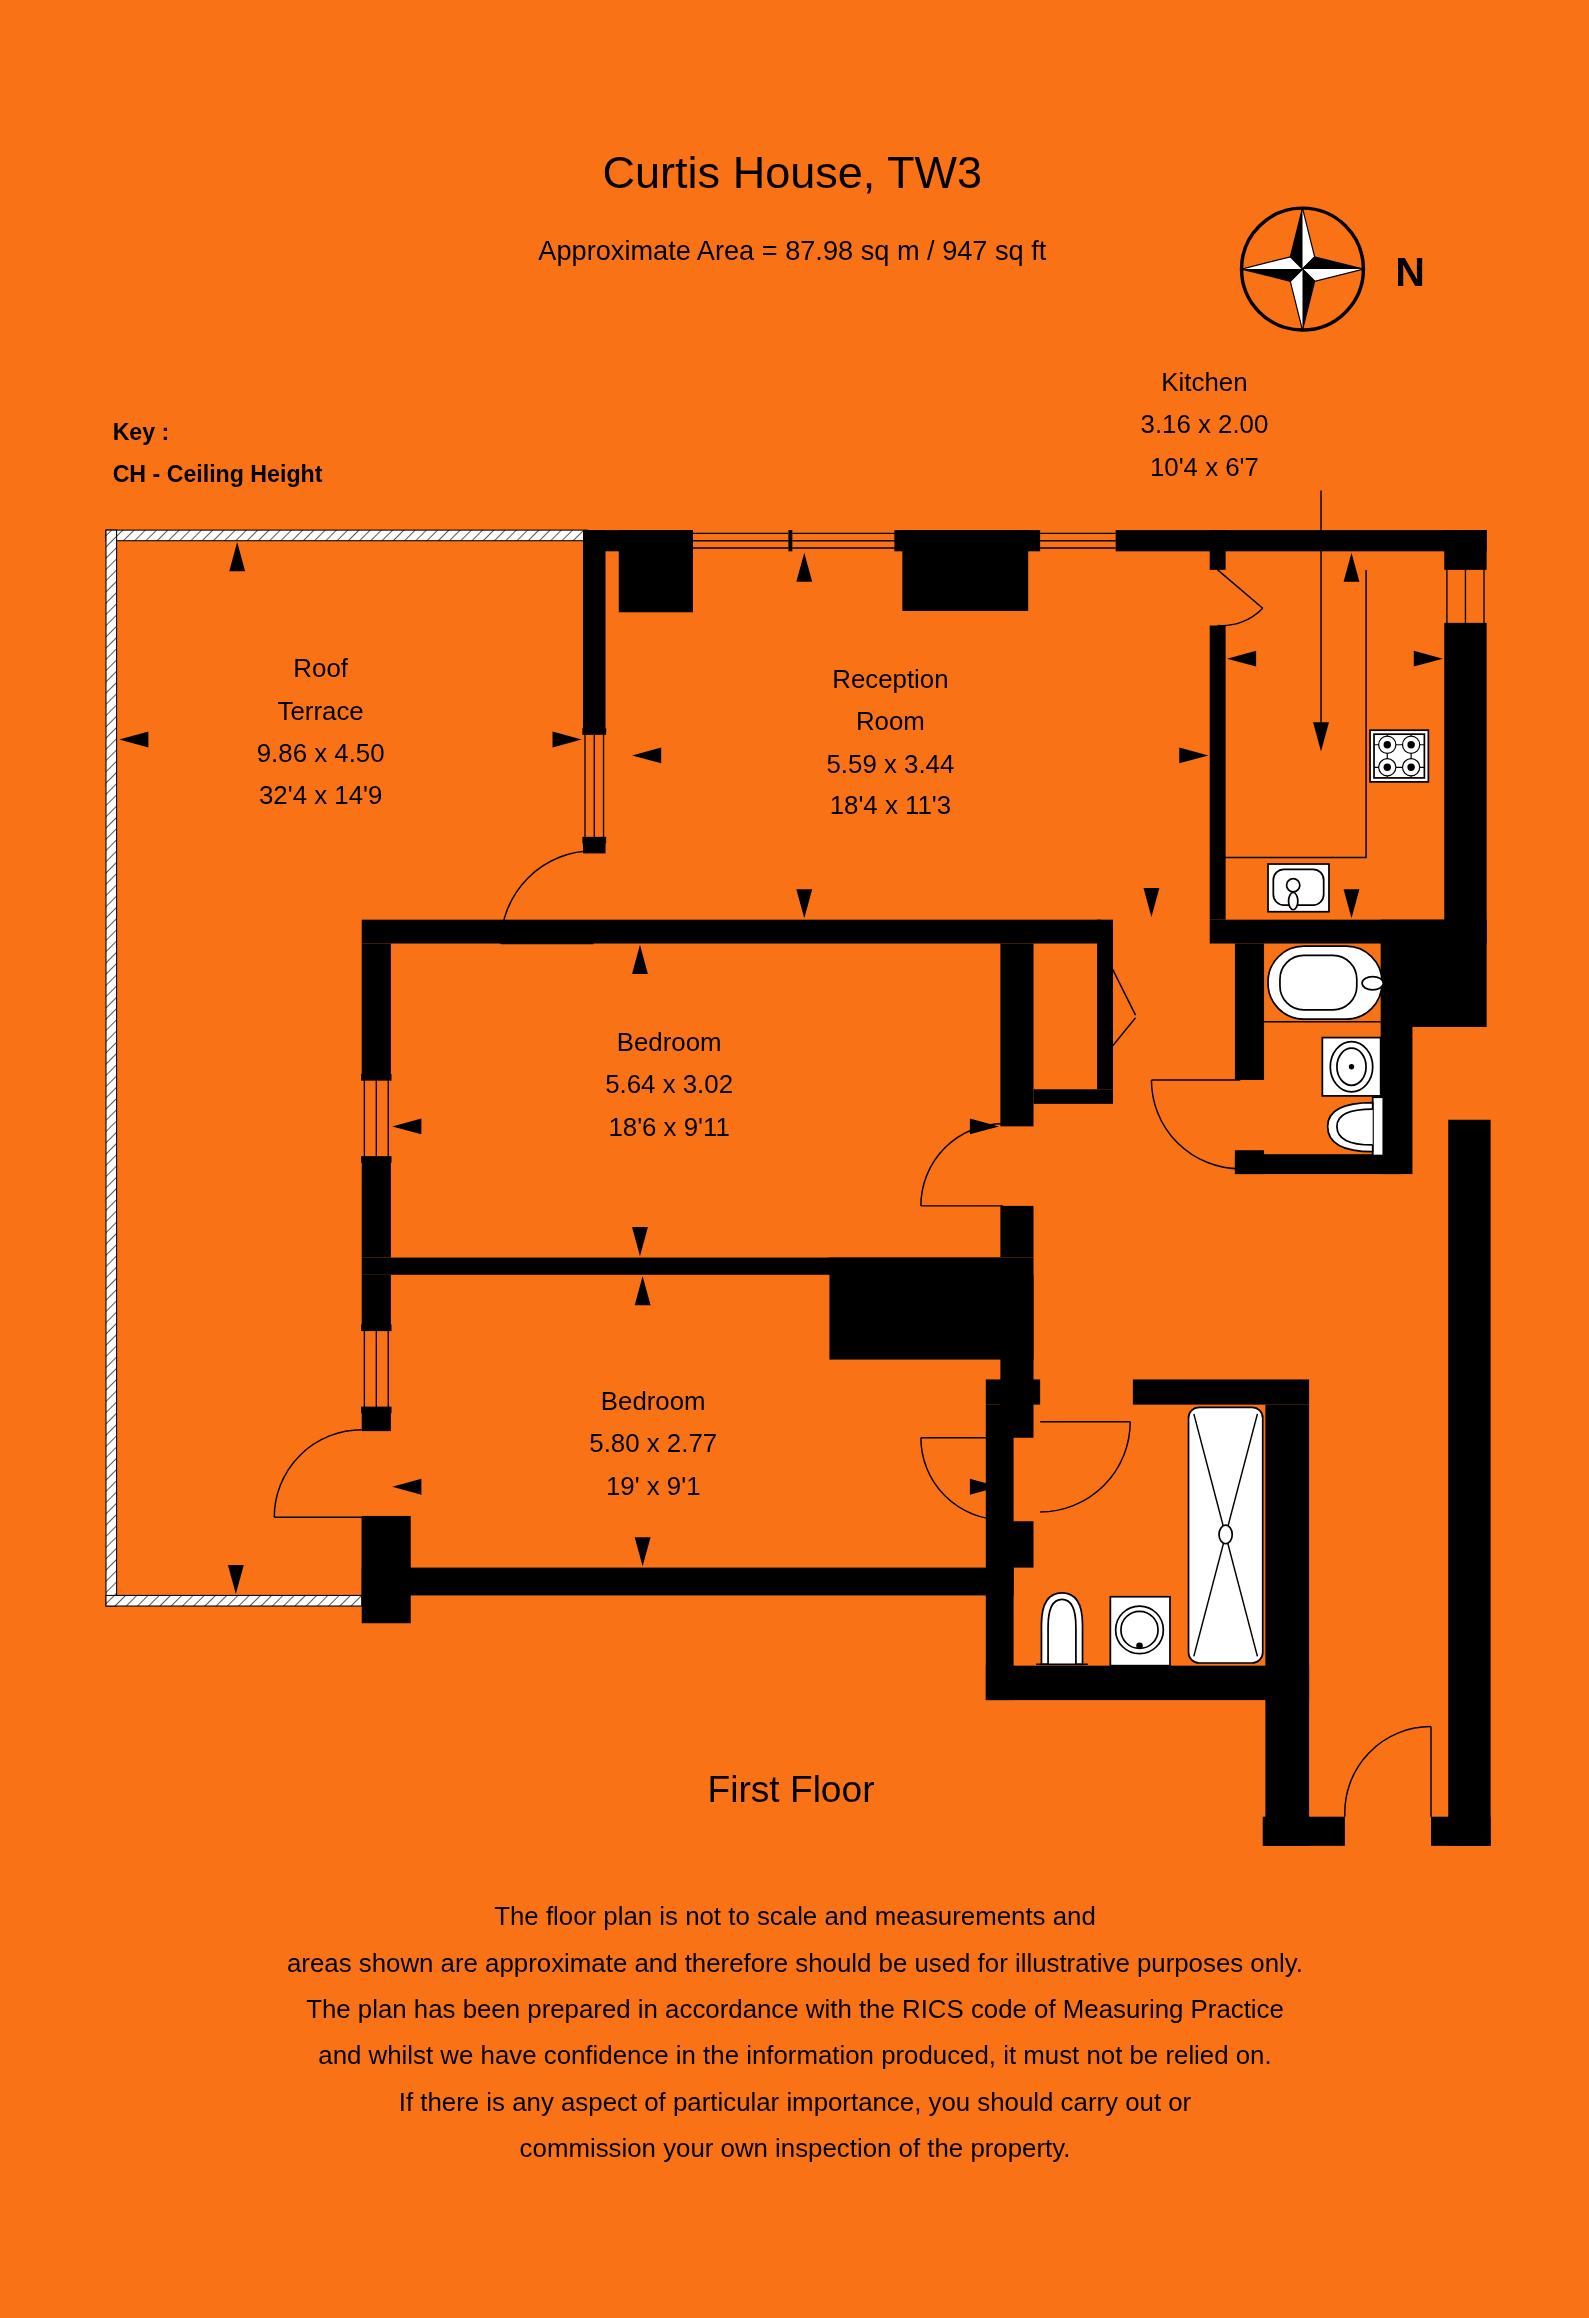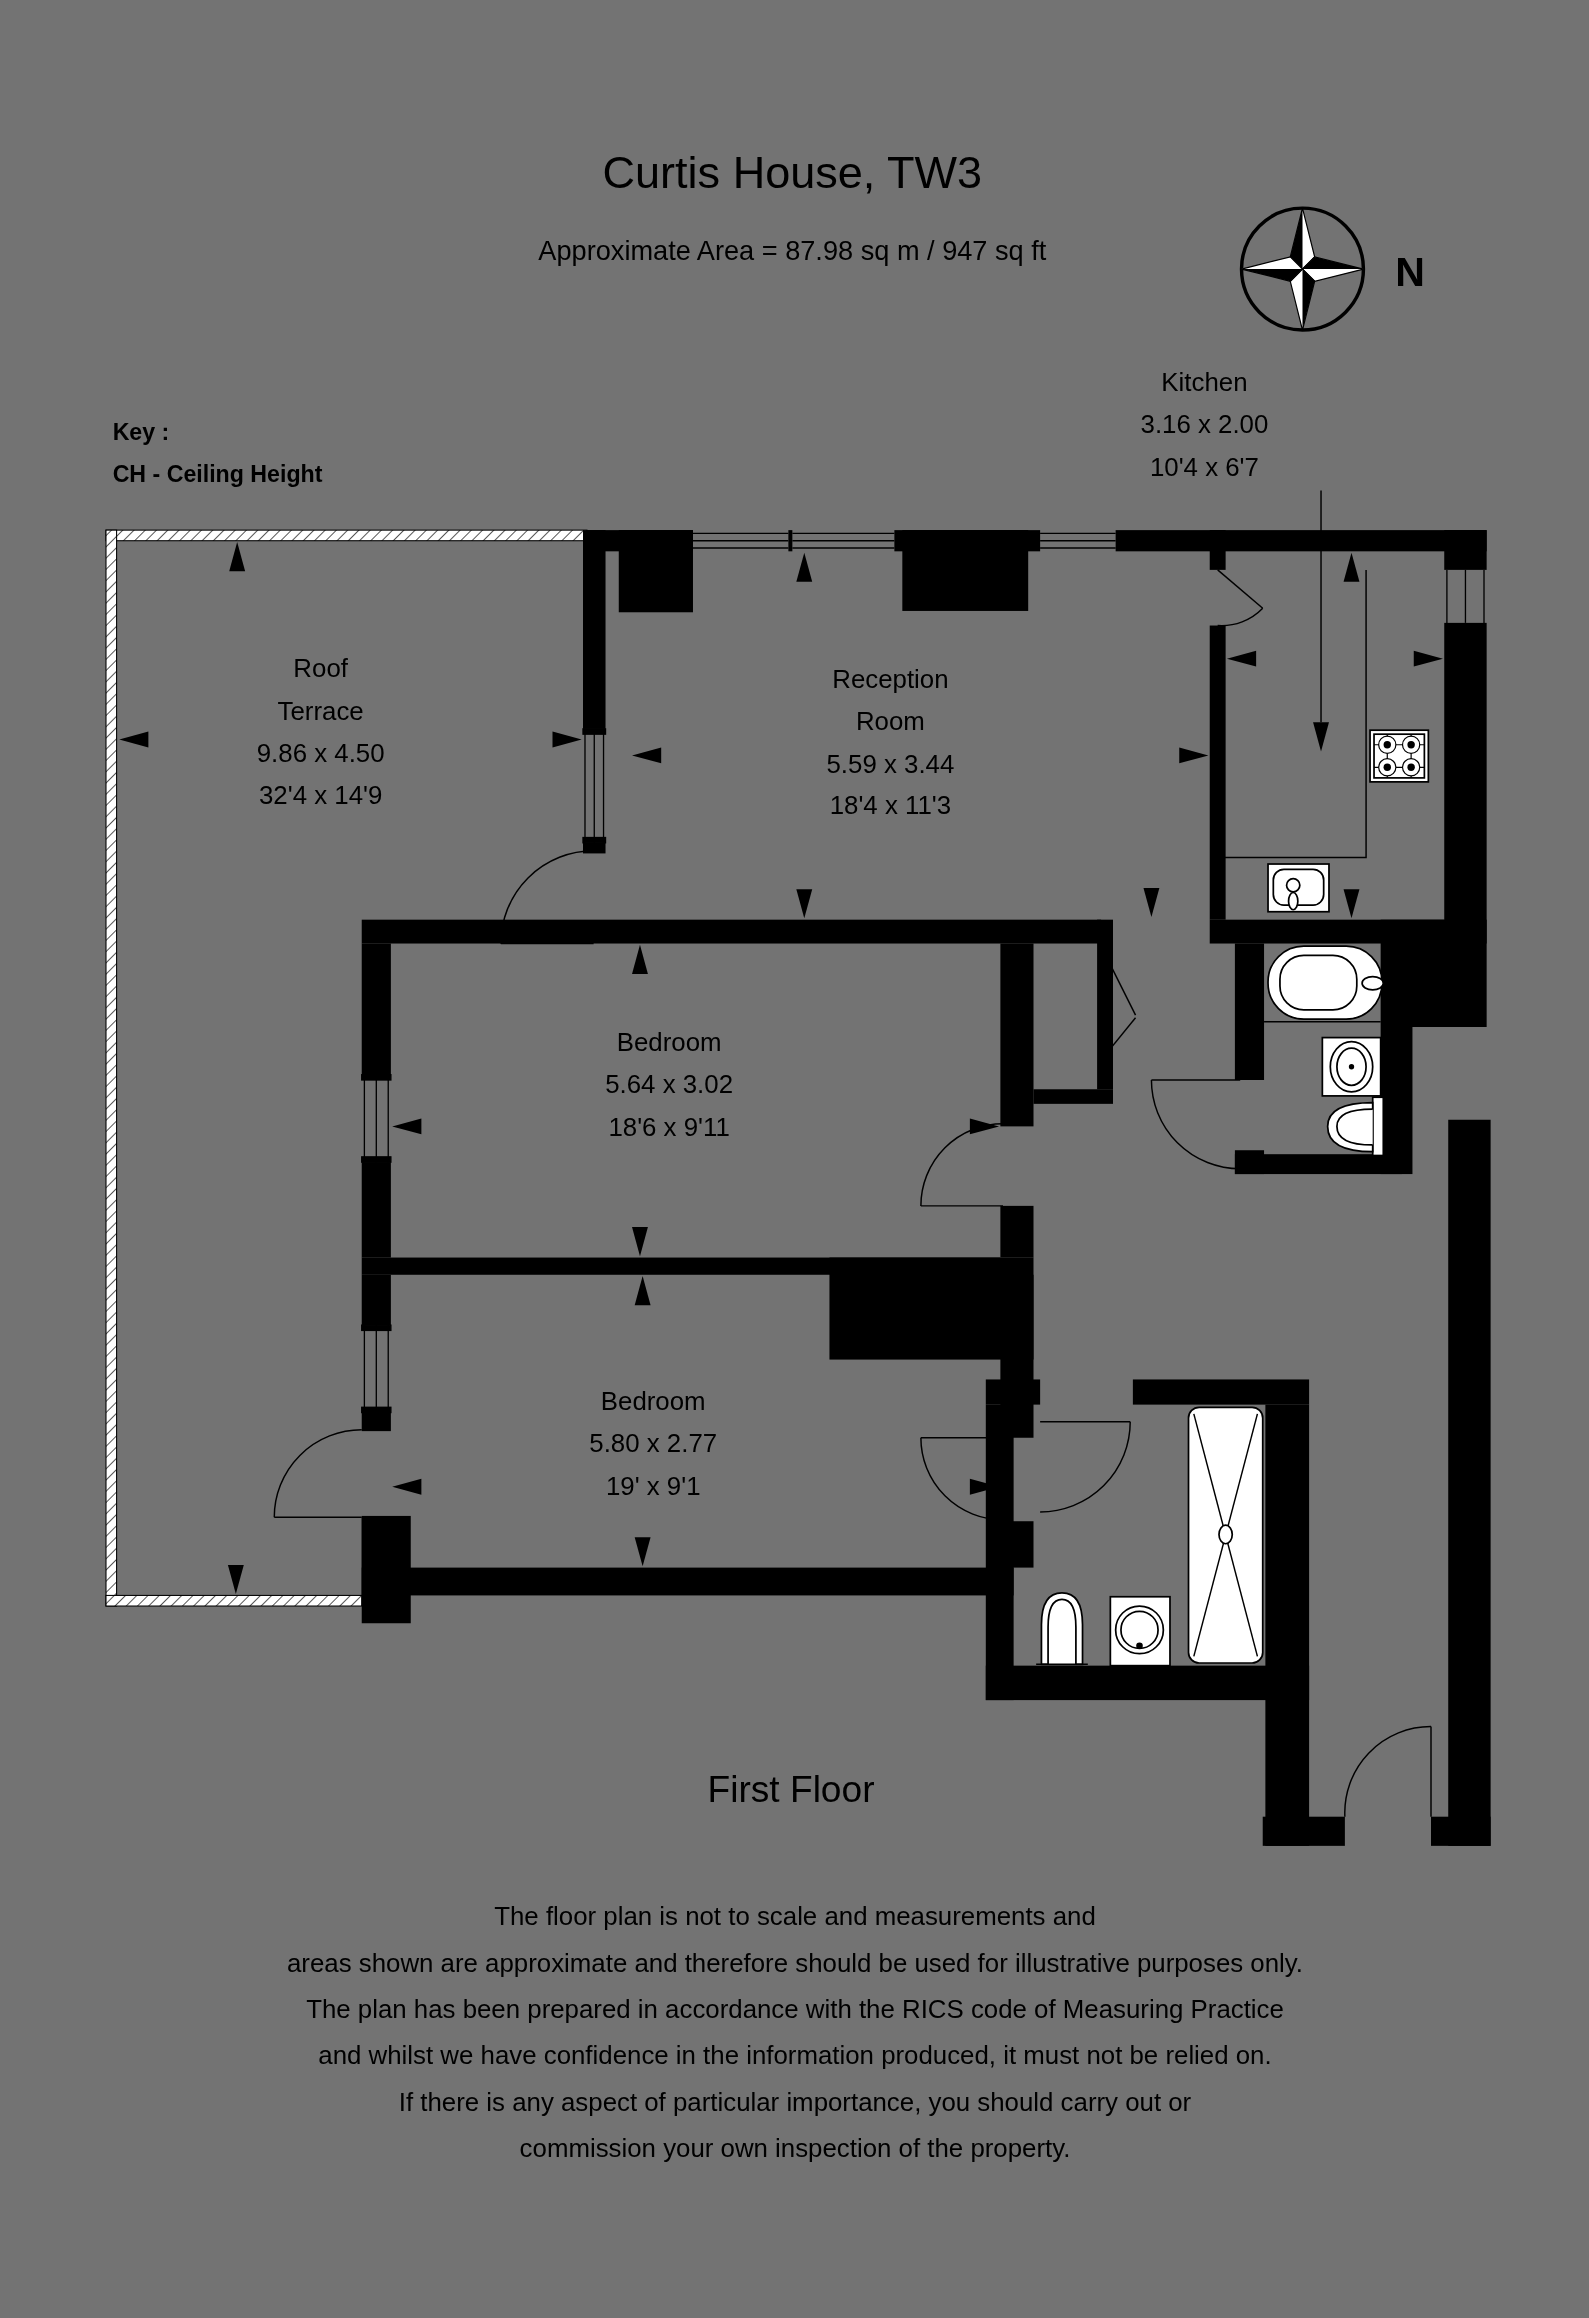--- a/index.html
+++ b/index.html
@@ -1,16 +1,16 @@
 <!DOCTYPE html>
 <html style="font-size:10.6px"><head>
 <meta charset="utf-8">
 <style>
   html,body{margin:0;padding:0;background:#ffffff;}
-  .page{width:1590px;height:2319px;background:#737373;position:relative;overflow:hidden;}
+  .page{width:1590px;height:2319px;background:#f97316;position:relative;overflow:hidden;}
   svg{display:block;}
   text{font-family:"Liberation Sans", sans-serif;fill:#000000;}
   .title{font-size:34px;}
   .subtitle{font-size:20.5px;}
   .keytxt{font-size:17.5px;font-weight:bold;}
   .roomlbl{font-size:19.5px;}
   .floorlbl{font-size:28px;}
   .disc{font-size:19.5px;}
   .north{font-size:31px;font-weight:bold;}
   .wall{fill:#000000;stroke:none;}

